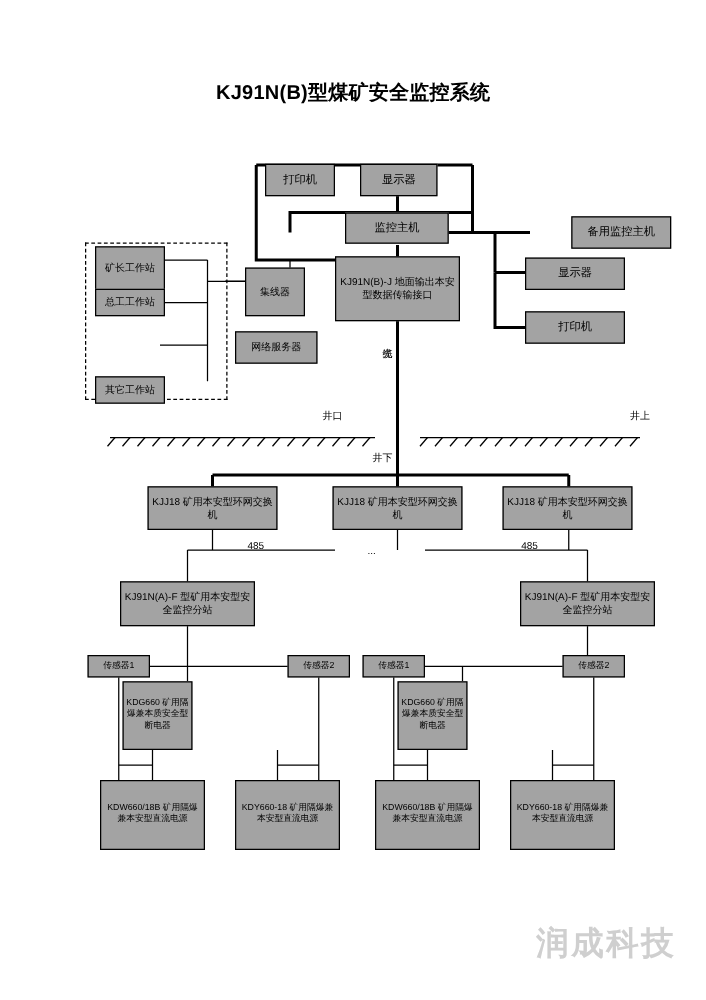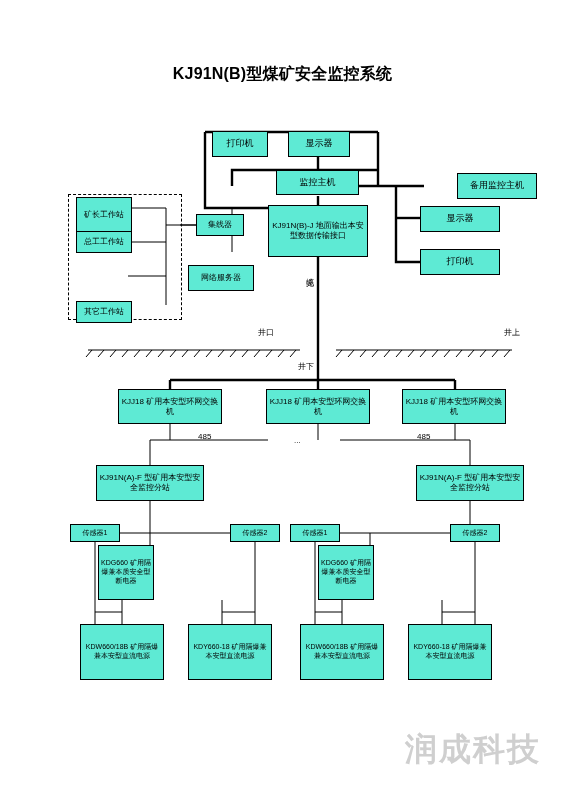--- a/index.html
+++ b/index.html
@@ -28,21 +28,21 @@
     width: 565px;
     text-align: center;
     font-size: 16px;
     font-weight: bold;
     letter-spacing: 0.2px;
   }
   .box {
     position: absolute;
     box-sizing: border-box;
     border: 1px solid #000000;
-    background: #5eead4;
+    background: #a3a3a3;
     display: flex;
     align-items: center;
     justify-content: center;
     text-align: center;
     font-size: 8px;
     line-height: 1.25;
     padding: 4px 2px;
     z-index: 3;
   }
   .box.big { font-size: 9px; }
@@ -61,21 +61,21 @@
   .dashgroup {
     position: absolute;
     box-sizing: border-box;
     border: 1px dashed #000000;
     z-index: 1;
   }
   .watermark {
     position: absolute;
     right: 24px;
     bottom: 28px;
-    font-size: 32px;
+    font-size: 26px;
     font-weight: bold;
     color: #cfcfcf;
     letter-spacing: 2px;
     z-index: 5;
   }
   svg { display: block; }
   .ln { stroke: #000000; fill: none; }
   .thin { stroke-width: 1; }
   .thick { stroke-width: 2.4; }
   .hatch { stroke: #000000; stroke-width: 1; }
@@ -194,21 +194,21 @@
 
 <div class="box big" style="left:212px; top:131px; width:56px; height:26px;">打印机</div>
 <div class="box big" style="left:288px; top:131px; width:62px; height:26px;">显示器</div>
 <div class="box big" style="left:276px; top:170px; width:83px; height:25px;">监控主机</div>
 <div class="box big" style="left:420px; top:173px; width:80px; height:26px;margin-left:37px;">备用监控主机</div>
 <div class="box big" style="left:420px; top:206px; width:80px; height:26px;">显示器</div>
 <div class="box big" style="left:420px; top:249px; width:80px; height:26px;">打印机</div>
 
 <div class="box" style="left:268px; top:205px; width:100px; height:52px;">KJ91N(B)-J 地面输出本安型数据传输接口</div>
 
-<div class="box" style="left:196px; top:214px; width:48px; height:22px;">集线器</div>
+<div class="box" style="left:196px; top:214px; width:48px; height:39px;">集线器</div>
 <div class="box" style="left:188px; top:265px; width:66px; height:26px;">网络服务器</div>
 
 <div class="box" style="left:76px; top:197px; width:56px; height:36px;">矿长工作站</div>
 <div class="box" style="left:76px; top:231px; width:56px; height:22px;">总工工作站</div>
 <div class="box" style="left:76px; top:265px; width:56px; height:22px;margin-top:36px;">其它工作站</div>
 
 <div class="box" style="left:118px; top:389px; width:104px; height:35px;">KJJ18 矿用本安型环网交换机</div>
 <div class="box" style="left:266px; top:389px; width:104px; height:35px;">KJJ18 矿用本安型环网交换机</div>
 <div class="box" style="left:402px; top:389px; width:104px; height:35px;">KJJ18 矿用本安型环网交换机</div>
 

